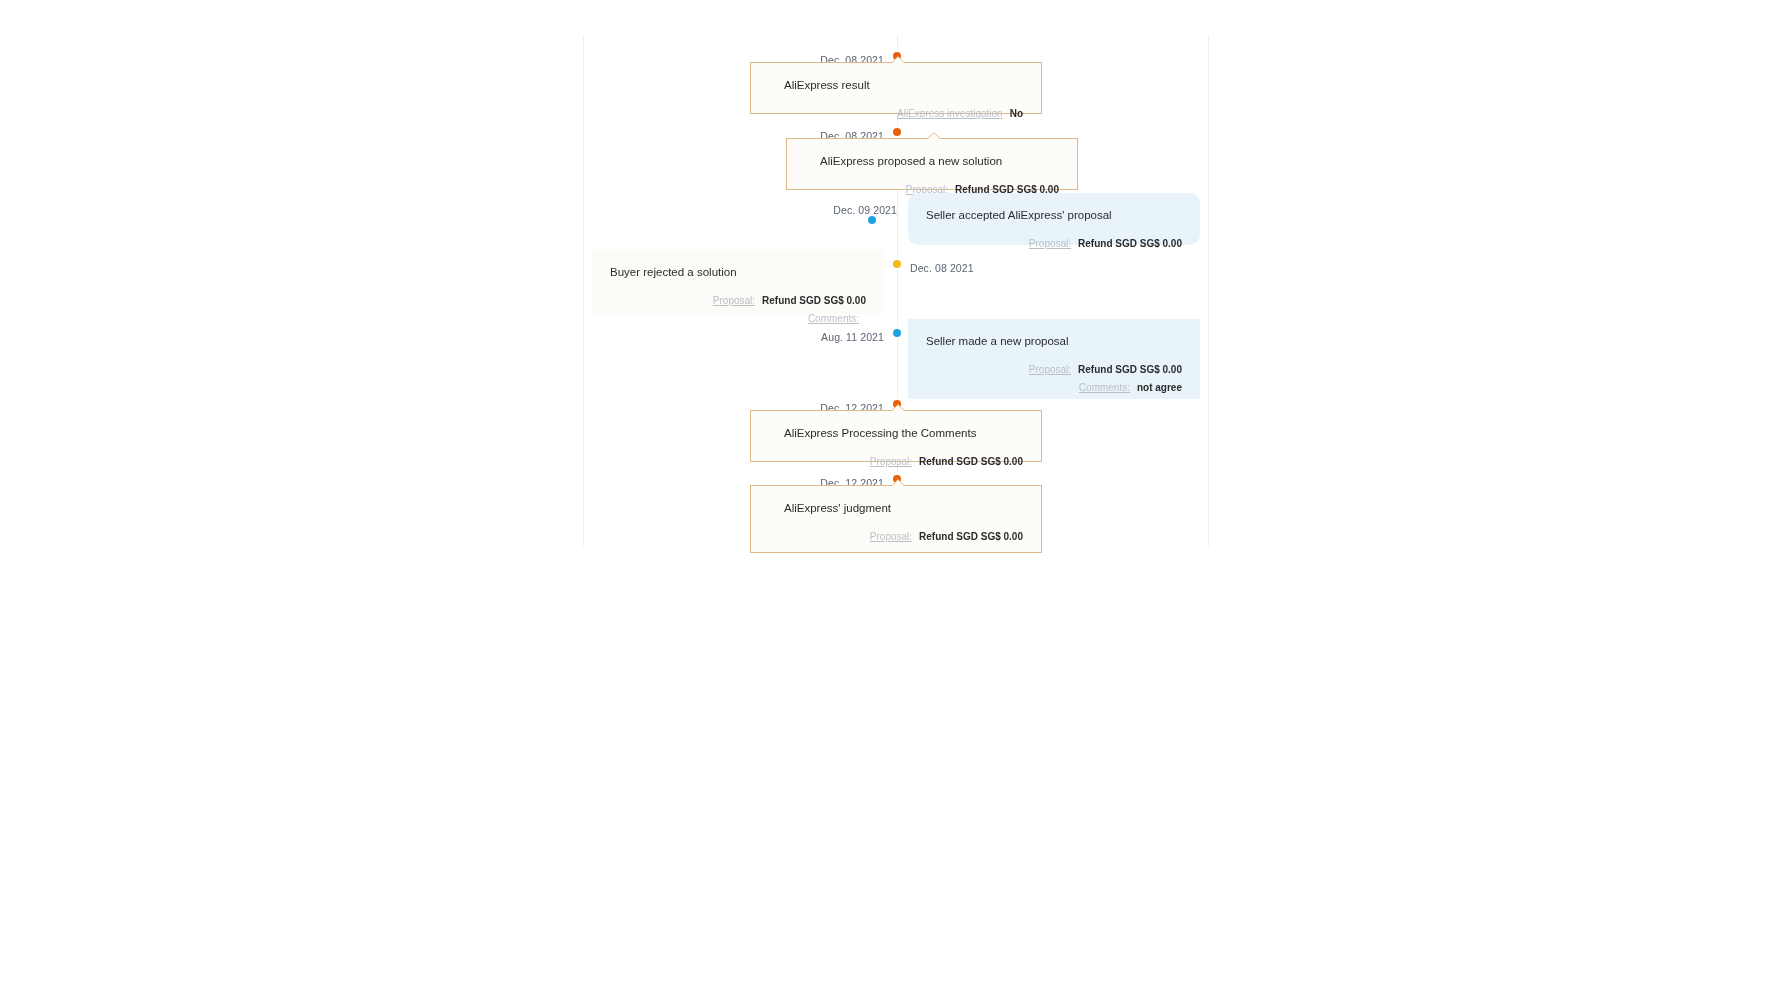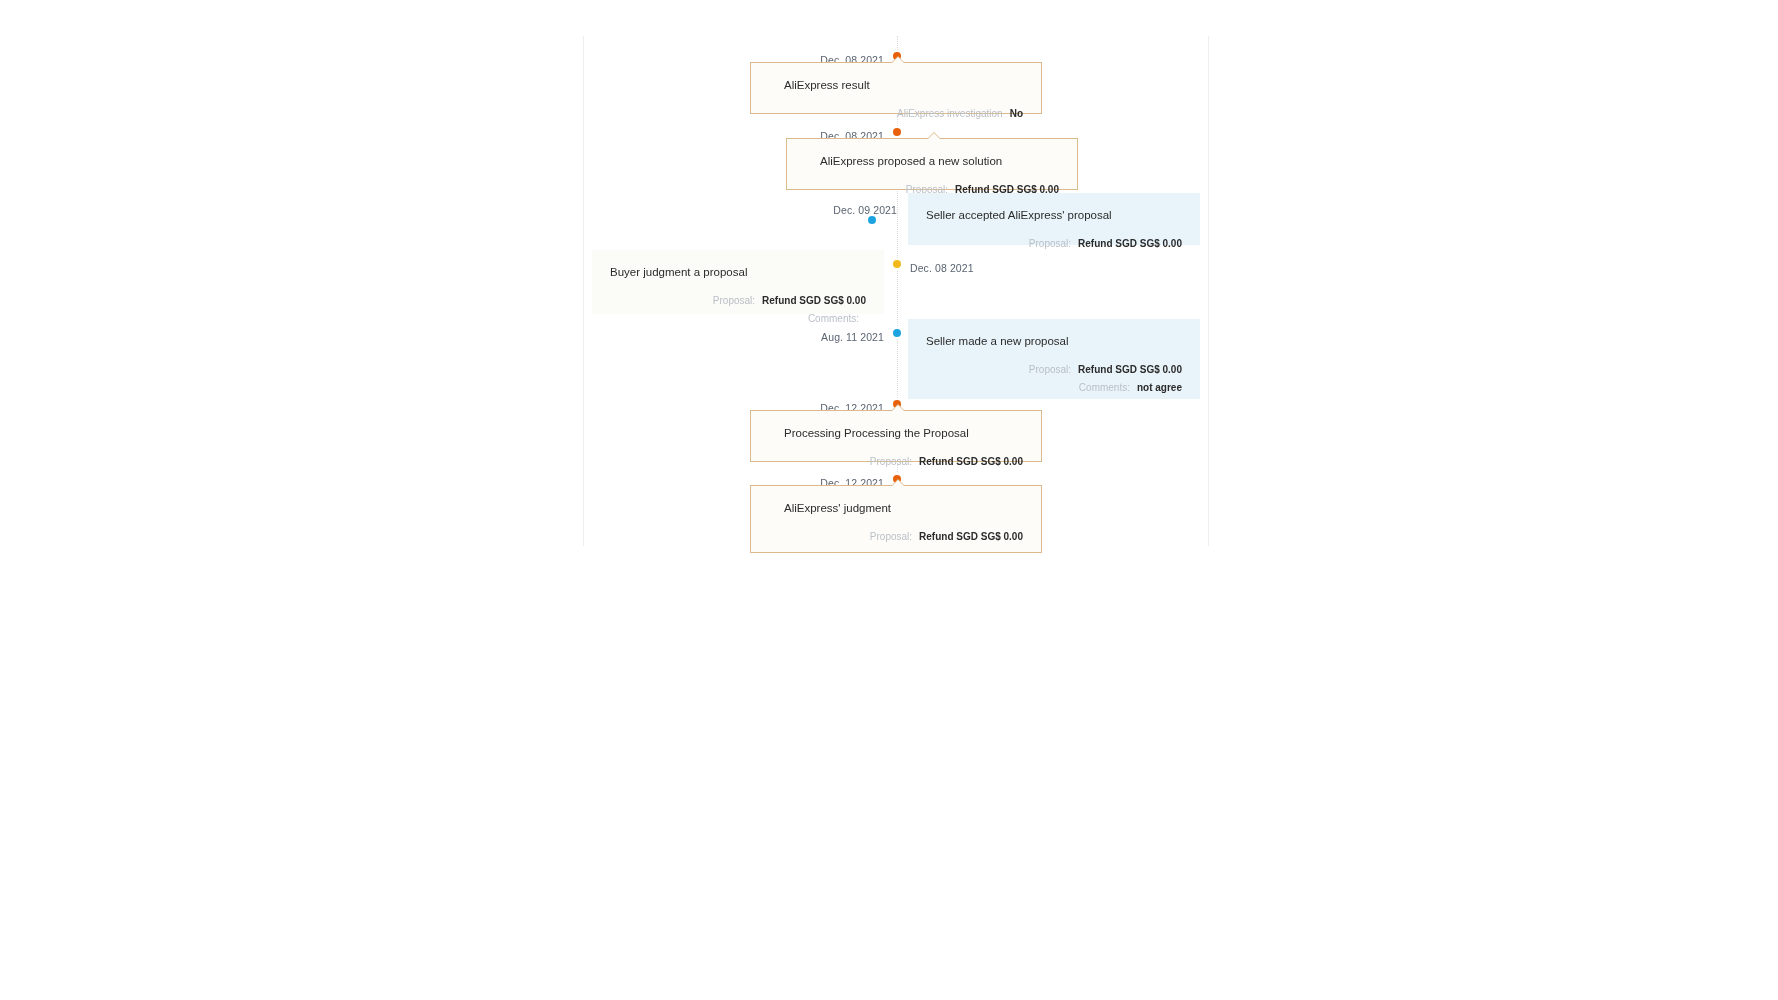--- a/index.html
+++ b/index.html
@@ -102,20 +102,21 @@
     display: flex;
     align-items: baseline;
     font-size: 10px;
     line-height: 1.75;
     white-space: nowrap;
   }
   .kv .k {
     color: #b9bfc6;
     flex: 0 0 auto;
     margin-right: 7px;
+    text-decoration: underline;
   }
   .kv .v {
     color: #2b2b2b;
     font-weight: bold;
     flex: 0 0 auto;
   }
   
   .kv-block {
     display: flex;
     flex-direction: column;
@@ -186,35 +187,35 @@
         <div class="kv">
           <span class="k">Proposal:</span>
           <span class="v">Refund SGD SG$ 0.00</span>
         </div>
       </div>
     </div>
     <div class="node date-left" style="top: 208px; flex-direction: column;">
       <span class="node-date">Dec. 09 2021</span>
       <span class="dot blue"></span>
     </div>
-    <div class="card seller" style="left: 908px; top: 193px; width: 292px; height: 52px;">
+    <div class="card seller" style="left: 908px; top: 193px; width: 292px; height: 52px; border-radius: 10px;">
       <div class="card-title">Seller accepted AliExpress' proposal</div>
       <div class="kv-block">
         <div class="kv">
           <span class="k">Proposal:</span>
           <span class="v">Refund SGD SG$ 0.00</span>
         </div>
       </div>
     </div>
     <div class="node date-right" style="top: 256px;">
       <span class="dot amber"></span>
       <span class="node-date">Dec. 08 2021</span>
     </div>
     <div class="card buyer" style="left: 592px; top: 250px; width: 292px; height: 64px;">
-      <div class="card-title">Buyer judgment a proposal</div>
+      <div class="card-title">Buyer rejected a solution</div>
       <div class="kv-block">
         <div class="kv">
           <span class="k">Proposal:</span>
           <span class="v">Refund SGD SG$ 0.00</span>
         </div>
         <div class="kv">
           <span class="k">Comments:</span>
           <span class="v"></span>
         </div>
       </div>
@@ -236,21 +237,21 @@
         </div>
       </div>
     </div>
     <div class="node date-left" style="top: 396px;">
       <span class="node-date">Dec. 12 2021</span>
       <span class="dot orange"></span>
     </div>
     <div class="card aliexpress" style="left: 750px; top: 410px; width: 292px; height: 52px;">
       <span class="notch" style="left: 140px;"></span>
       <span class="notch-fill" style="left: 140px;"></span>
-      <div class="card-title">Processing Processing the Proposal</div>
+      <div class="card-title">AliExpress Processing the Comments</div>
       <div class="kv-block">
         <div class="kv">
           <span class="k">Proposal:</span>
           <span class="v">Refund SGD SG$ 0.00</span>
         </div>
       </div>
     </div>
     <div class="node date-left" style="top: 471px;">
       <span class="node-date">Dec. 12 2021</span>
       <span class="dot orange"></span>

